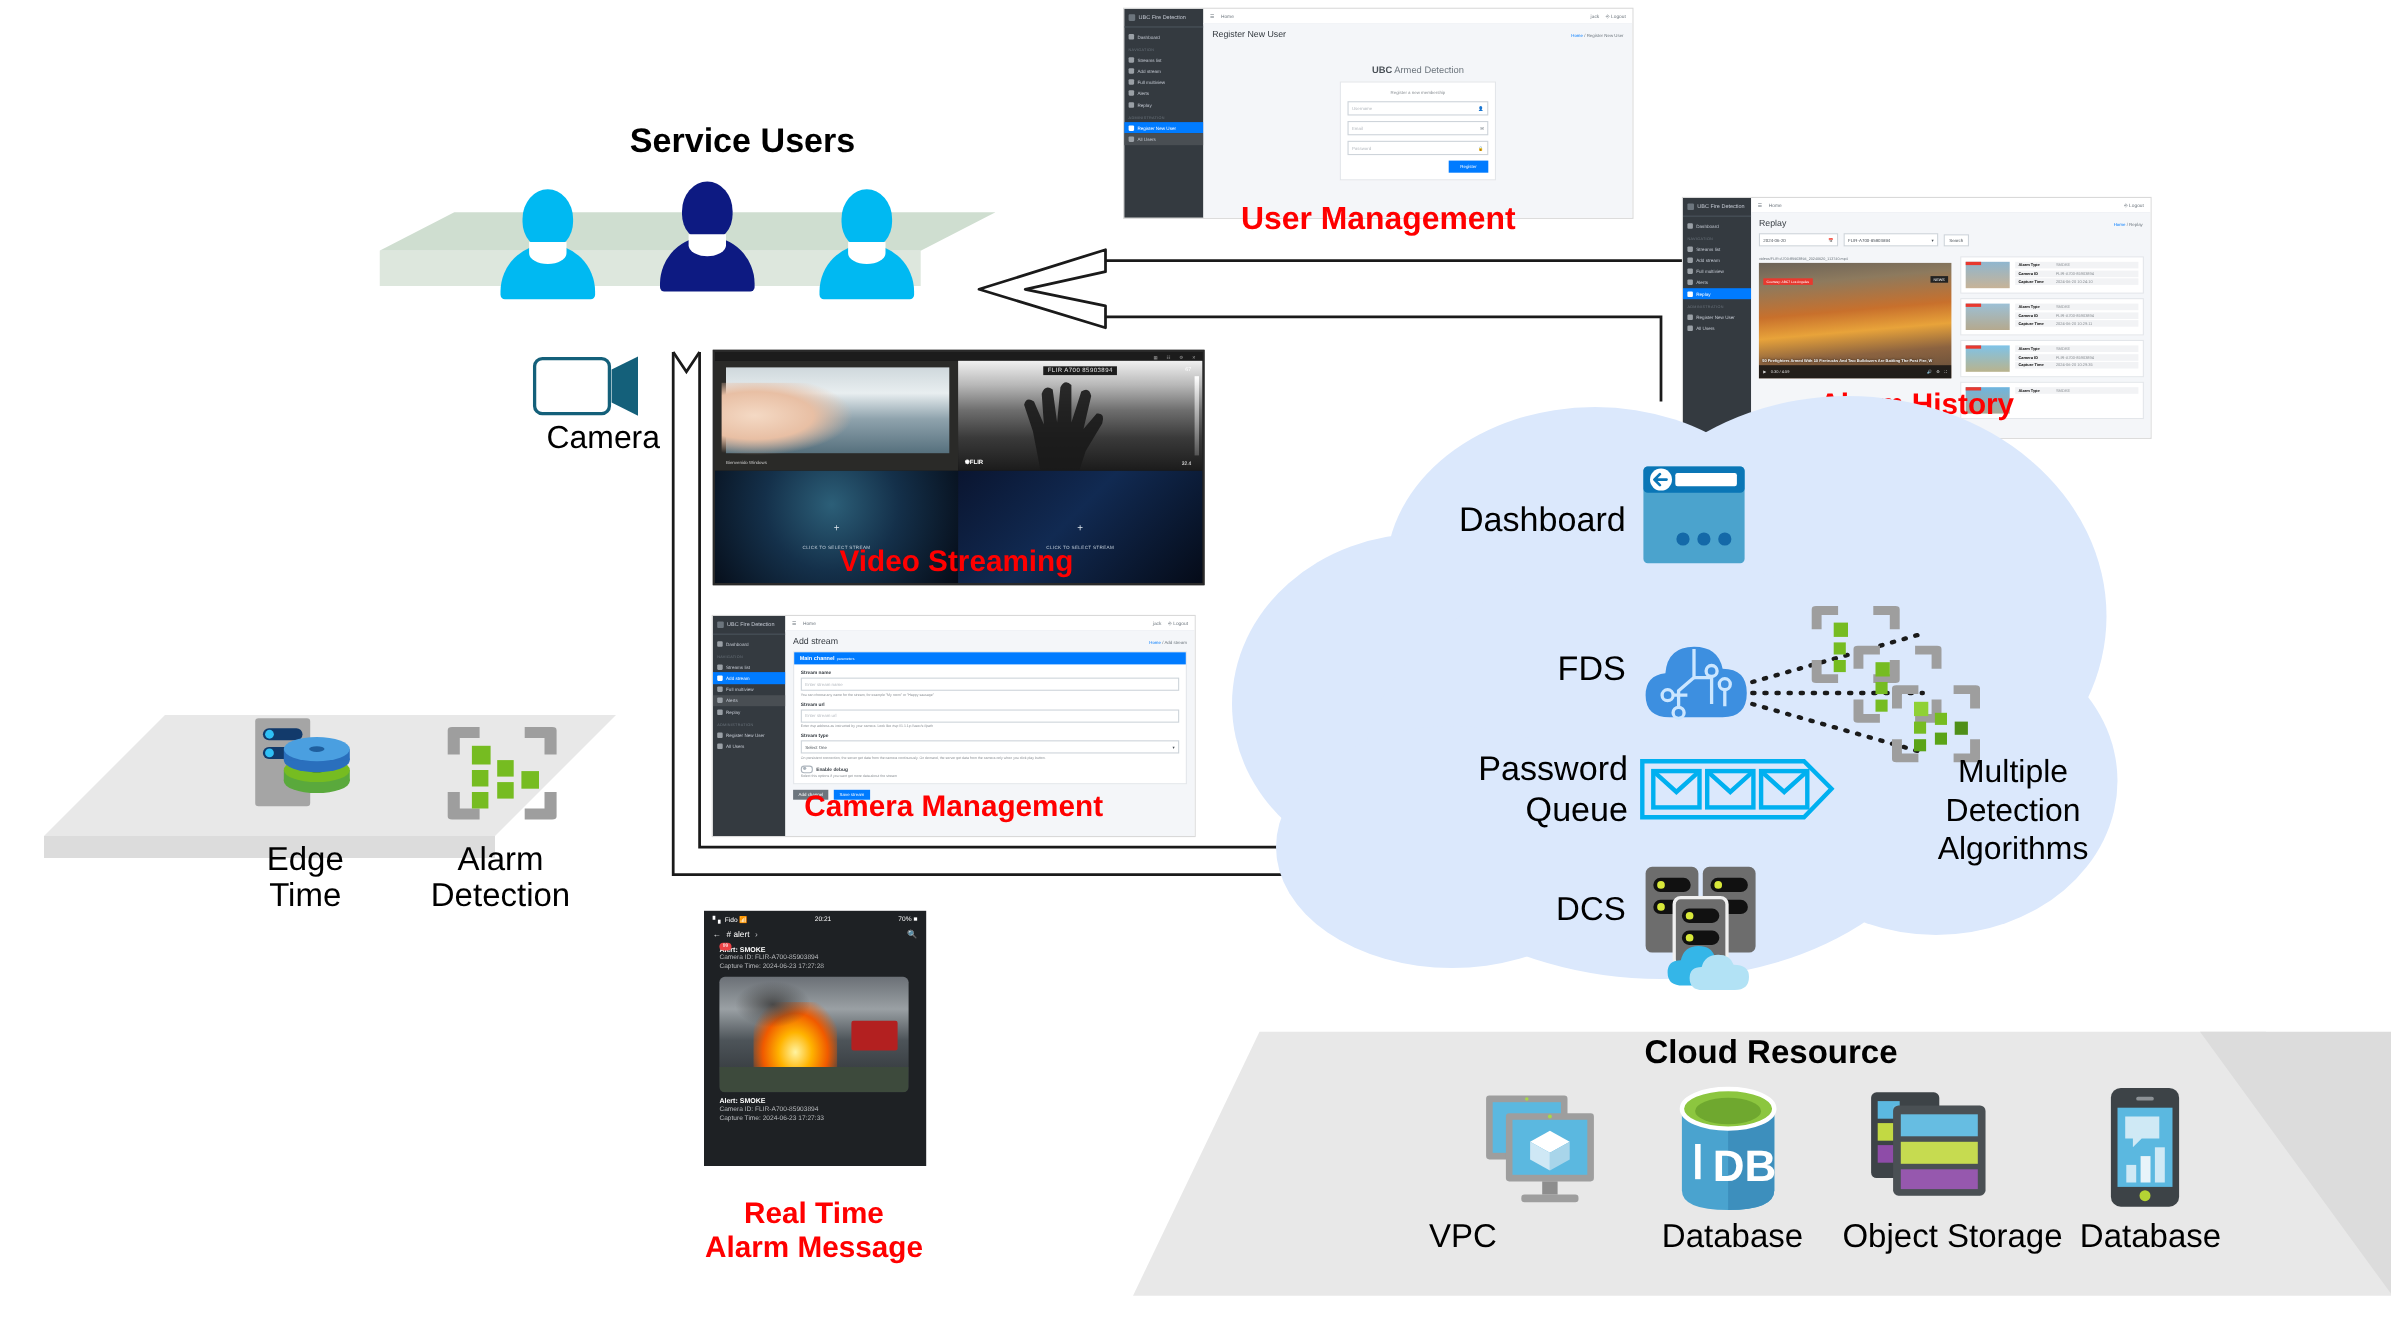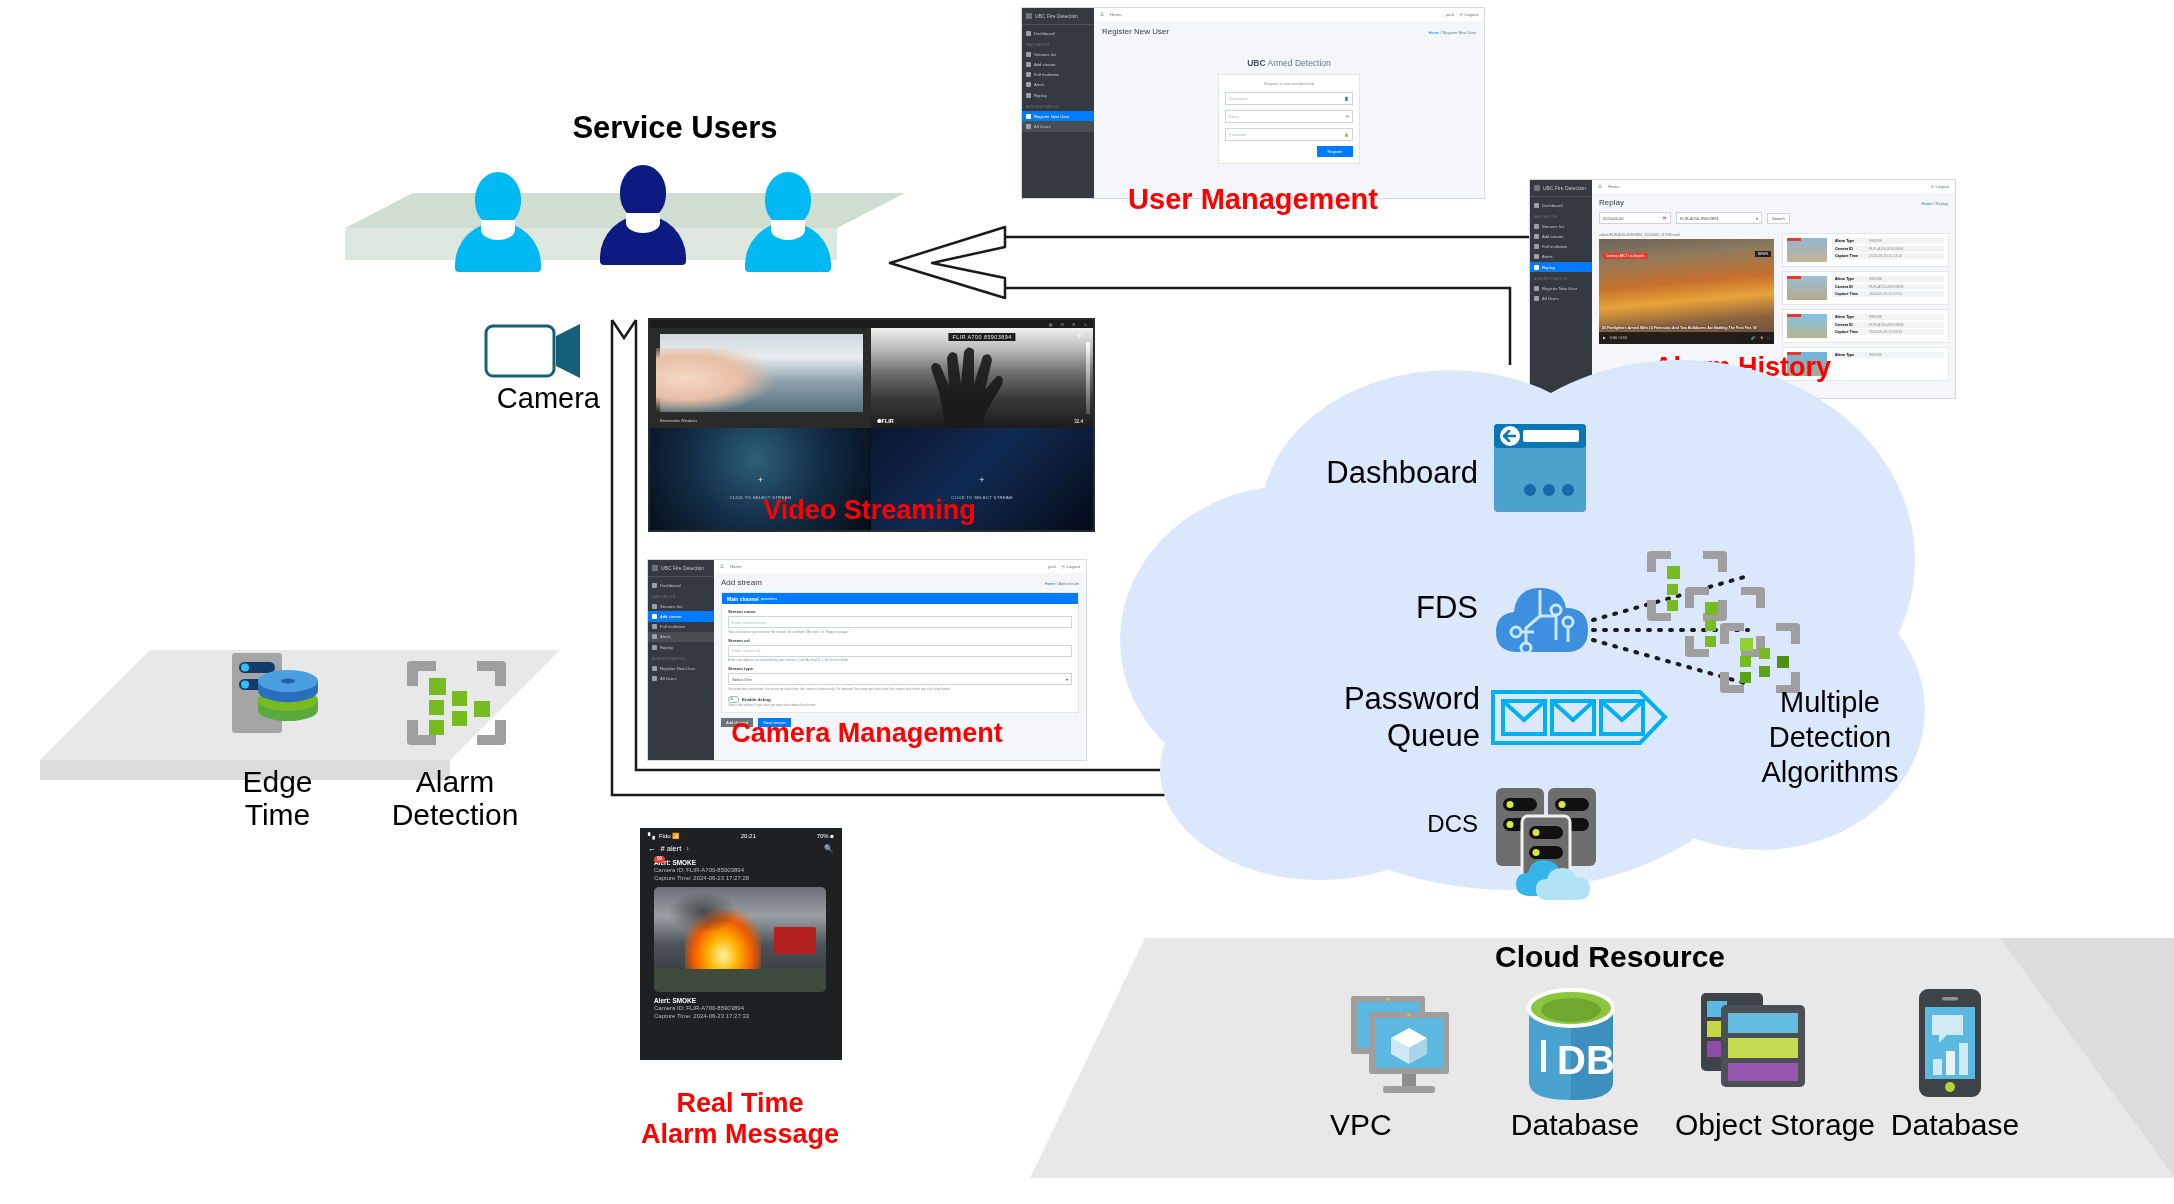--- a/index.html
+++ b/index.html
@@ -658,21 +658,21 @@
 <svg class="abs" style="left:1490px;top:688px;" width="178" height="60">
   <path d="M3 4 L150 4 L175 29 L150 55 L3 55 Z" fill="none" stroke="#00b0f0" stroke-width="4"></path>
   <rect x="13" y="13" width="42" height="33" fill="none" stroke="#00b0f0" stroke-width="4"></rect>
   <path d="M13 13 L34 32 L55 13" fill="none" stroke="#00b0f0" stroke-width="4"></path>
   <rect x="62" y="13" width="42" height="33" fill="none" stroke="#00b0f0" stroke-width="4"></rect>
   <path d="M62 13 L83 32 L104 13" fill="none" stroke="#00b0f0" stroke-width="4"></path>
   <rect x="111" y="13" width="42" height="33" fill="none" stroke="#00b0f0" stroke-width="4"></rect>
   <path d="M111 13 L132 32 L153 13" fill="none" stroke="#00b0f0" stroke-width="4"></path>
 </svg>
 
-<div class="abs" style="left:1308px;top:810px;width:170px;text-align:right;font-size:24px;">
+<div class="abs" style="left:1308px;top:810px;width:170px;text-align:right;font-size:30px;">
   <span>DCS</span>
 </div>
 <svg class="abs" style="left:1490px;top:778px;" width="130" height="125">
   <rect x="6" y="10" width="48" height="78" rx="6" fill="#6d6d6d"></rect>
   <rect x="58" y="10" width="48" height="78" rx="6" fill="#6d6d6d"></rect>
   <rect x="13" y="20" width="34" height="13" rx="6.5" fill="#111"></rect>
   <circle cx="20" cy="26.5" r="3.5" fill="#d8e83a"></circle>
   <rect x="65" y="20" width="34" height="13" rx="6.5" fill="#111"></rect>
   <circle cx="72" cy="26.5" r="3.5" fill="#d8e83a"></circle>
   <rect x="13" y="40" width="34" height="13" rx="6.5" fill="#111"></rect>
@@ -702,21 +702,21 @@
   <circle cx="43" cy="9" r="1.6" fill="#a8d84a"></circle>
   <rect x="24" y="22" width="80" height="62" rx="3" fill="#9e9e9e"></rect>
   <rect x="30" y="28" width="68" height="50" fill="#5bb8e0"></rect>
   <circle cx="64" cy="25" r="1.8" fill="#a8d84a"></circle>
   <polygon points="64,38 82,48 64,58 46,48" fill="#fff"></polygon>
   <polygon points="46,48 64,58 64,74 46,64" fill="#cfe8f5"></polygon>
   <polygon points="82,48 64,58 64,74 82,64" fill="#a8d5ea"></polygon>
   <rect x="57" y="84" width="14" height="12" fill="#8d8d8d"></rect>
   <rect x="38" y="96" width="52" height="7" rx="3" fill="#9e9e9e"></rect>
 </svg>
-<div class="abs" style="left:1330px;top:1108px;width:140px;text-align:left;font-size:30px;">
+<div class="abs" style="left:1260px;top:1108px;width:140px;text-align:center;font-size:30px;">
   <span>VPC</span>
 </div>
 
 <svg class="abs" style="left:1515px;top:982px;" width="115" height="125">
   <path d="M14 26 L14 100 Q14 118 56 118 Q98 118 98 100 L98 26 Z" fill="#4aa3cf"></path>
   <path d="M56 26 L56 118 Q98 118 98 100 L98 26 Z" fill="#3d8fbd"></path>
   <ellipse cx="56" cy="26" rx="42" ry="18" fill="#8cc63f"></ellipse>
   <ellipse cx="56" cy="26" rx="42" ry="18" fill="none" stroke="#fff" stroke-width="4"></ellipse>
   <ellipse cx="56" cy="28" rx="30" ry="12" fill="#6fa82f"></ellipse>
   <rect x="26" y="58" width="5" height="32" fill="#fff"></rect>

